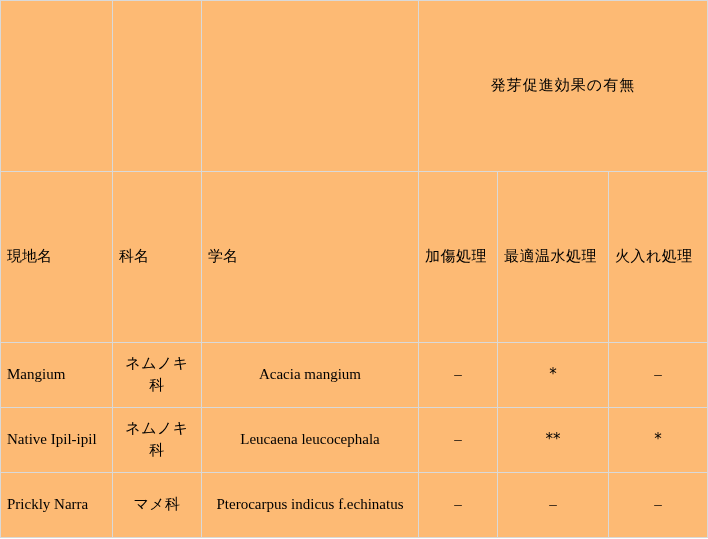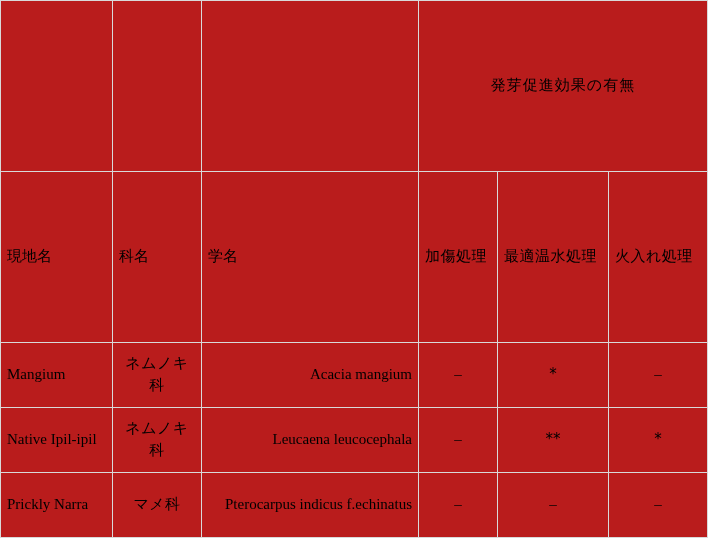--- a/index.html
+++ b/index.html
@@ -21,21 +21,21 @@
     height: 538px;
     margin: 0;
     border-spacing: 0;
   }
   table.species-table td {
     border: 1px solid #d9d9d9;
     padding: 4px 6px;
     font-size: 15px;
     line-height: 1.45;
     vertical-align: middle;
-    background: #b91c1c;
+    background: #fdba74;
     word-wrap: break-word;
     overflow-wrap: break-word;
   }
   
   col.c-local   { width: 112px; }
   col.c-family  { width: 89px;  }
   col.c-sci     { width: 217px; }
   col.c-scar    { width: 79px;  }
   col.c-water   { width: 111px; }
   col.c-fire    { width: 99px;  }
@@ -62,21 +62,21 @@
     font-size: 15px;
     margin-top: 40px;
   }
   .family-name {
     text-align: center;
     font-size: 15px;
     font-family: "DejaVu Sans", "Liberation Sans", sans-serif;
     letter-spacing: 0.5px;
   }
   .sci-name {
-    text-align: right;
+    text-align: center;
     font-size: 15px;
     font-family: Liberation Serif, serif;
   }
   .mark-cell {
     text-align: center;
     font-size: 15px;
     font-family: "DejaVu Sans", "Liberation Sans", sans-serif;
   }
   .mark-cell.dash {
     font-family: "Liberation Serif", "DejaVu Serif", serif;

